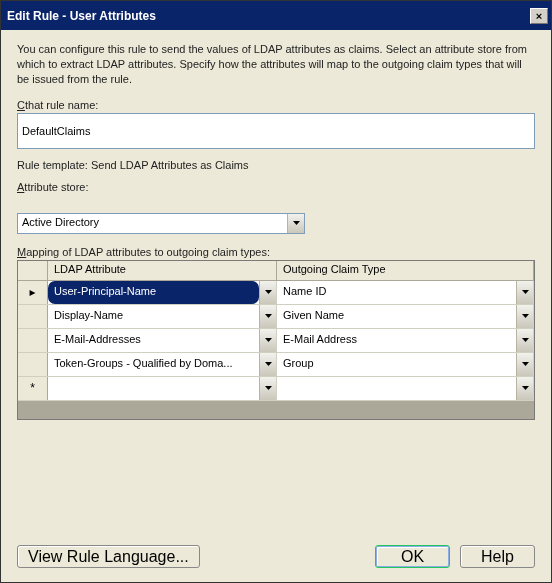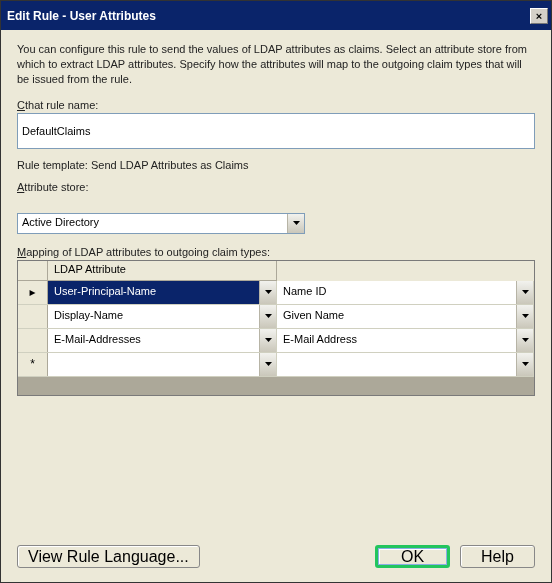--- a/index.html
+++ b/index.html
@@ -131,20 +131,21 @@
   }
   .cell.ldap { width: 229px; }
   .cell.claim { flex: 1; }
   .cell-inner {
     flex: 1;
     padding: 4px 6px;
     background: #fff;
     overflow: hidden;
     white-space: nowrap;
     text-overflow: ellipsis;
+    border-radius: 7px;
   }
   .cell-inner.selected {
     background: #0a246a;
     color: #fff;
   }
   .cell-dd {
     width: 17px;
     background: linear-gradient(#f2f2ee,#cac7ba);
     border-left: 1px solid #b7b4a6;
     display:flex;align-items:center;justify-content:center;
@@ -170,21 +171,21 @@
     border: 1px solid #888;
     border-radius: 3px;
     font-family: Tahoma, Arial, sans-serif;
     font-size: 16px;
     margin-left: 10px;
     box-shadow: inset 1px 1px 0 #fff;
     cursor: default;
   }
   .btn.left { margin-left: 0; }
   .btn.default {
-    border: 3px solid #22c55e;
+    border: 1px solid #22c55e;
     box-shadow: 0 0 0 1px #89ade4 inset, inset 2px 2px 0 #fff;
   }
 </style>
 </head>
 <body>
 
 <div class="titlebar">
   <span>Edit Rule - User Attributes</span>
   <div class="close-btn">×</div>
 </div>
@@ -212,20 +213,21 @@
   </div>
 
   <div class="label">
     <span class="ul">M</span><span>apping of LDAP attributes to outgoing claim types:</span>
   </div>
 
   <div class="grid-wrap">
     <div class="grid-header">
       <div class="hcell rowhdr-col"></div>
       <div class="hcell ldap-col">LDAP Attribute</div>
+      <div class="hcell claim-col">Outgoing Claim Type</div>
     </div>
     <div class="grid-body" id="grid-body">
         <div class="grow">
           <div class="rowhdr">▸</div>
           <div class="cell ldap">
             <div class="cell-inner selected">User-Principal-Name</div>
             <div class="cell-dd">
               <svg width="7" height="4">
                 <polygon points="0,0 7,0 3.5,4" fill="#000"></polygon>
               </svg>
@@ -264,20 +266,39 @@
           <div class="cell ldap">
             <div class="cell-inner">E-Mail-Addresses</div>
             <div class="cell-dd">
               <svg width="7" height="4">
                 <polygon points="0,0 7,0 3.5,4" fill="#000"></polygon>
               </svg>
             </div>
           </div>
           <div class="cell claim">
             <div class="cell-inner">E-Mail Address</div>
+            <div class="cell-dd">
+              <svg width="7" height="4">
+                <polygon points="0,0 7,0 3.5,4" fill="#000"></polygon>
+              </svg>
+            </div>
+          </div>
+        </div>
+        <div class="grow">
+          <div class="rowhdr"></div>
+          <div class="cell ldap">
+            <div class="cell-inner">Token-Groups - Qualified by Doma...</div>
+            <div class="cell-dd">
+              <svg width="7" height="4">
+                <polygon points="0,0 7,0 3.5,4" fill="#000"></polygon>
+              </svg>
+            </div>
+          </div>
+          <div class="cell claim">
+            <div class="cell-inner">Group</div>
             <div class="cell-dd">
               <svg width="7" height="4">
                 <polygon points="0,0 7,0 3.5,4" fill="#000"></polygon>
               </svg>
             </div>
           </div>
         </div>
         <div class="grow">
           <div class="rowhdr">*</div>
           <div class="cell ldap">

